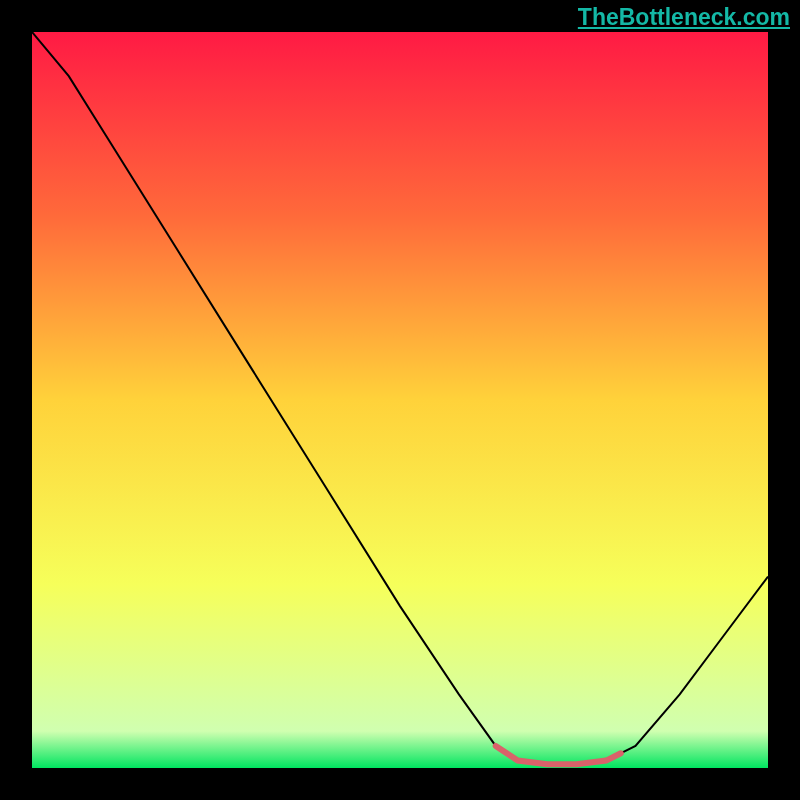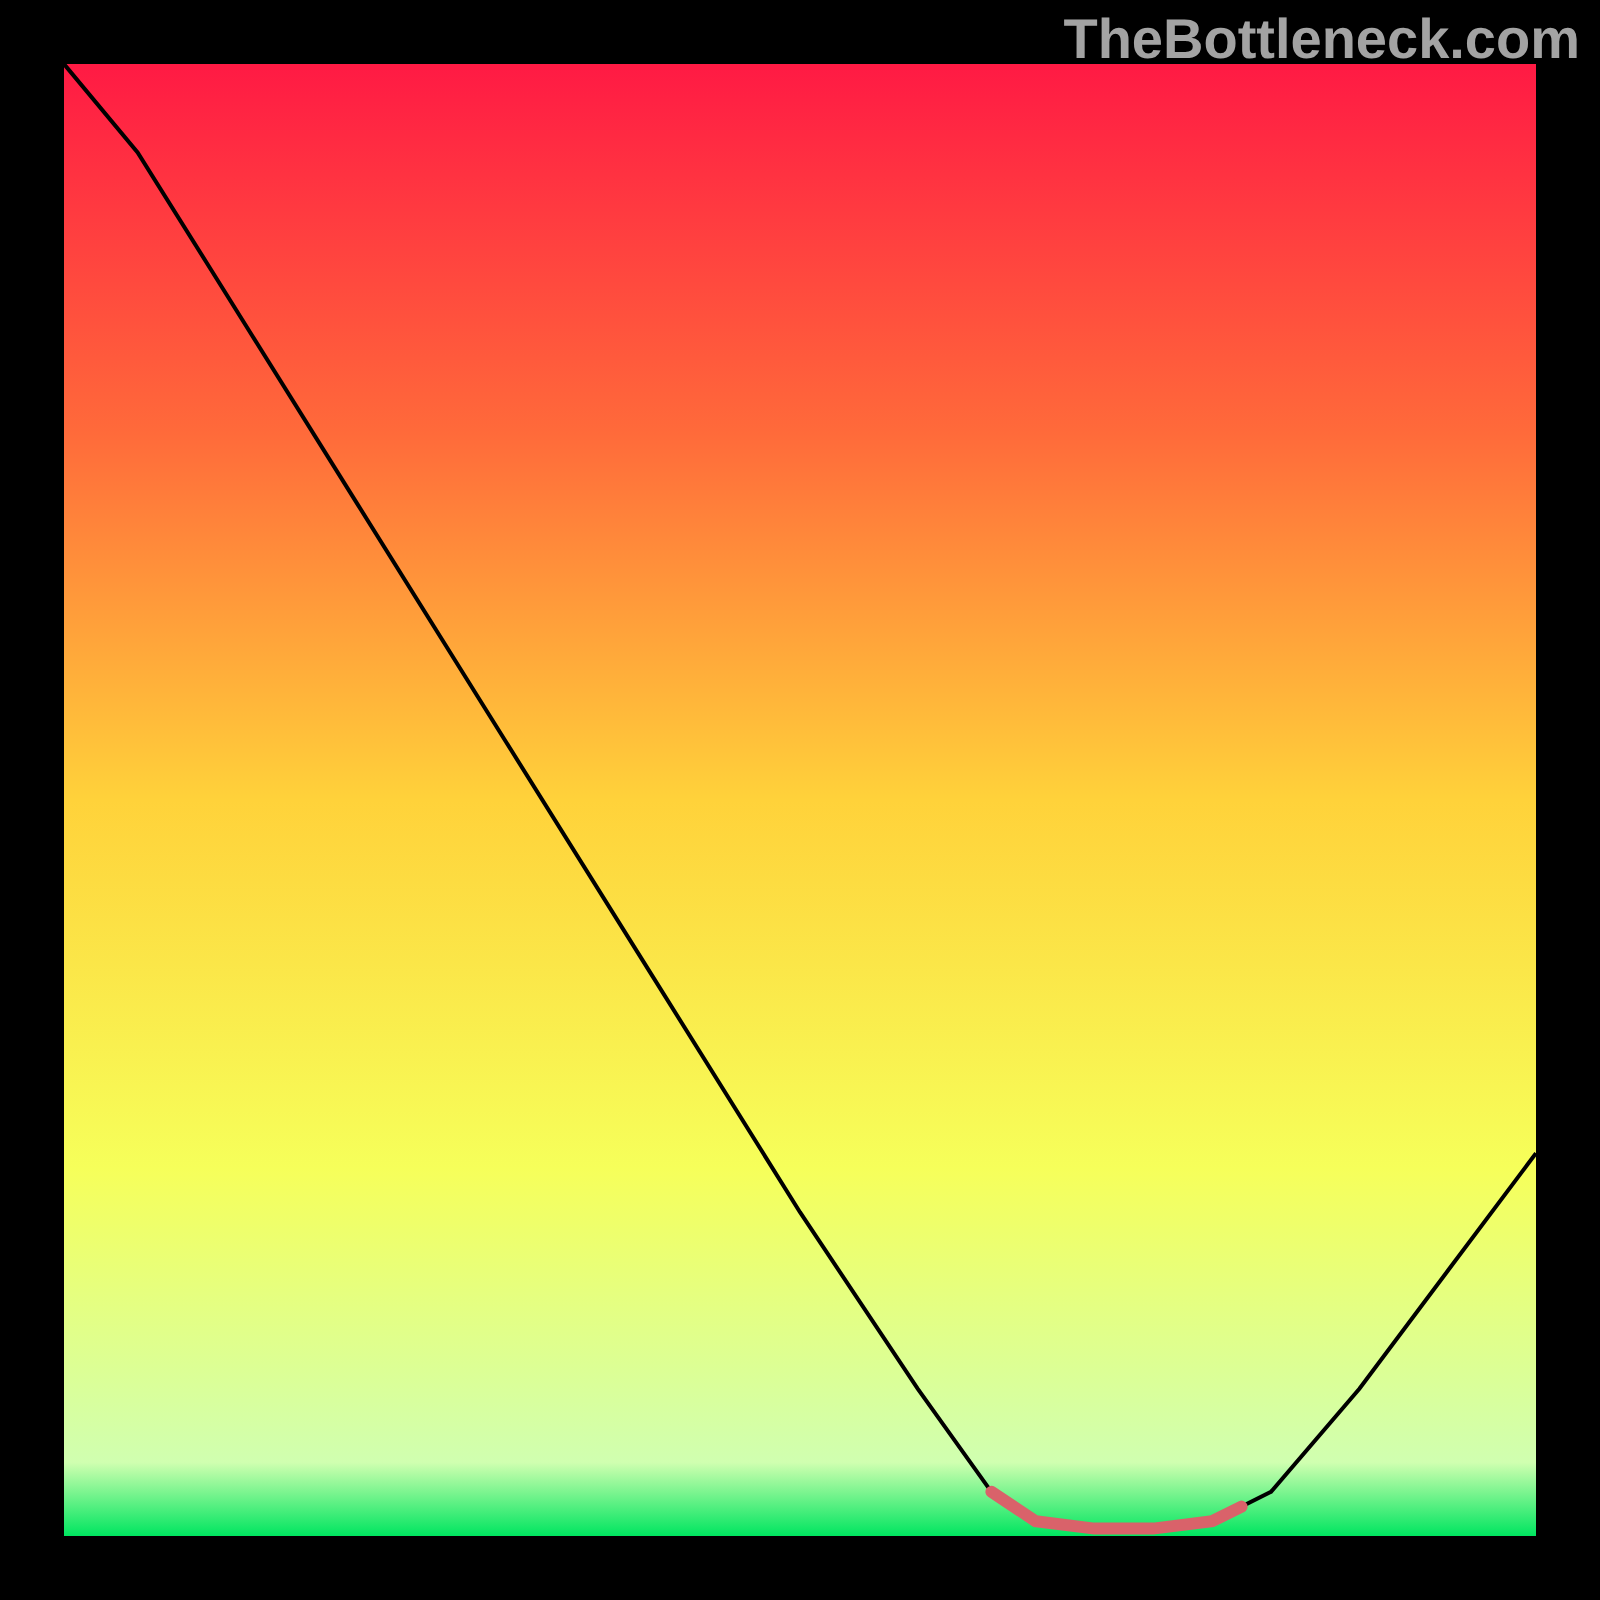--- a/index.html
+++ b/index.html
@@ -8,24 +8,25 @@
     width: 800px;
     height: 800px;
     background: #000;
     position: relative;
     font-family: Arial, sans-serif;
   }
   .watermark {
     position: absolute;
     top: 4px;
     right: 10px;
-    color: #a3a3a3;
-    font-size: 28px;
+    color: #14b8a6;
+    font-size: 23px;
     font-weight: bold;
     z-index: 10;
+    text-decoration: underline;
   }
   .plot-area {
     position: absolute;
     left: 32px;
     top: 32px;
     width: 736px;
     height: 736px;
   }
   svg {
     display: block;

